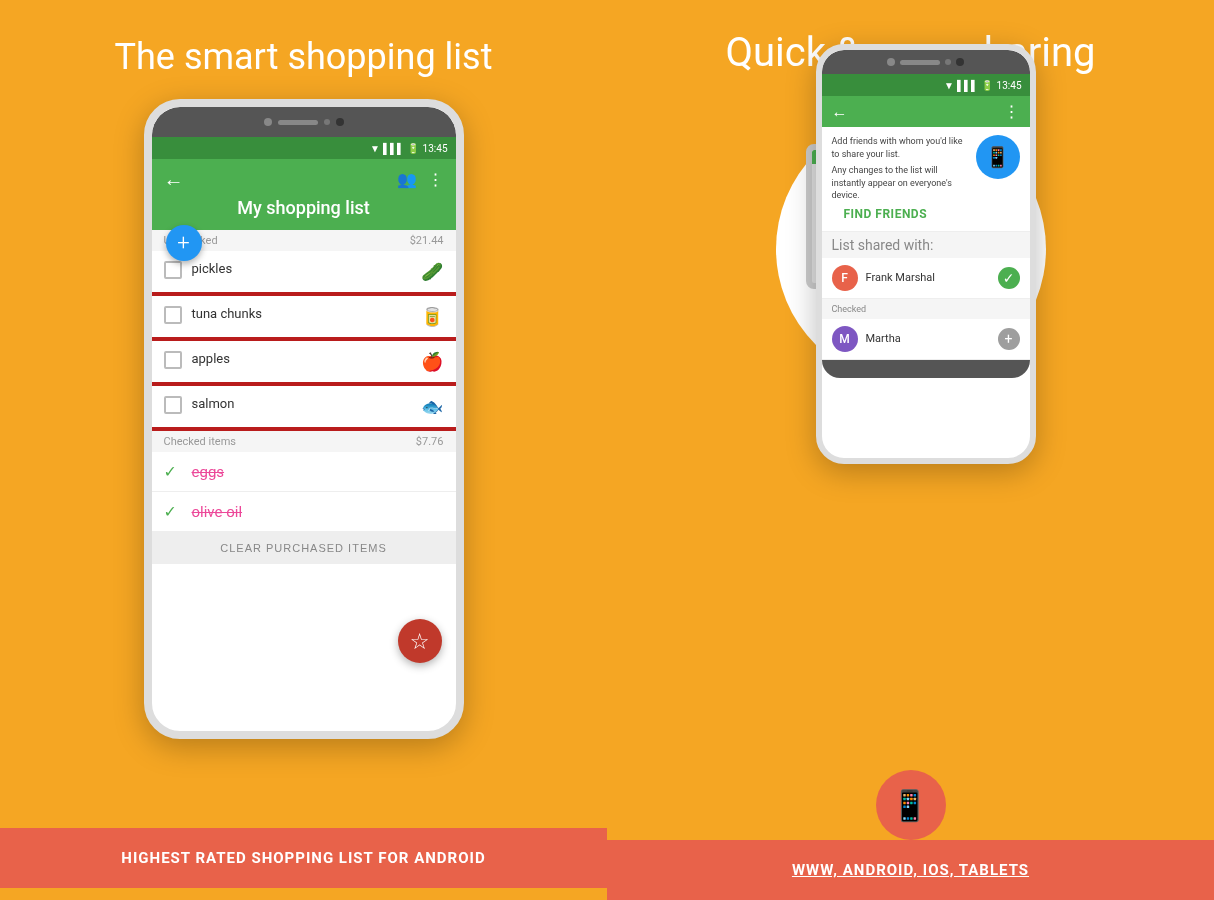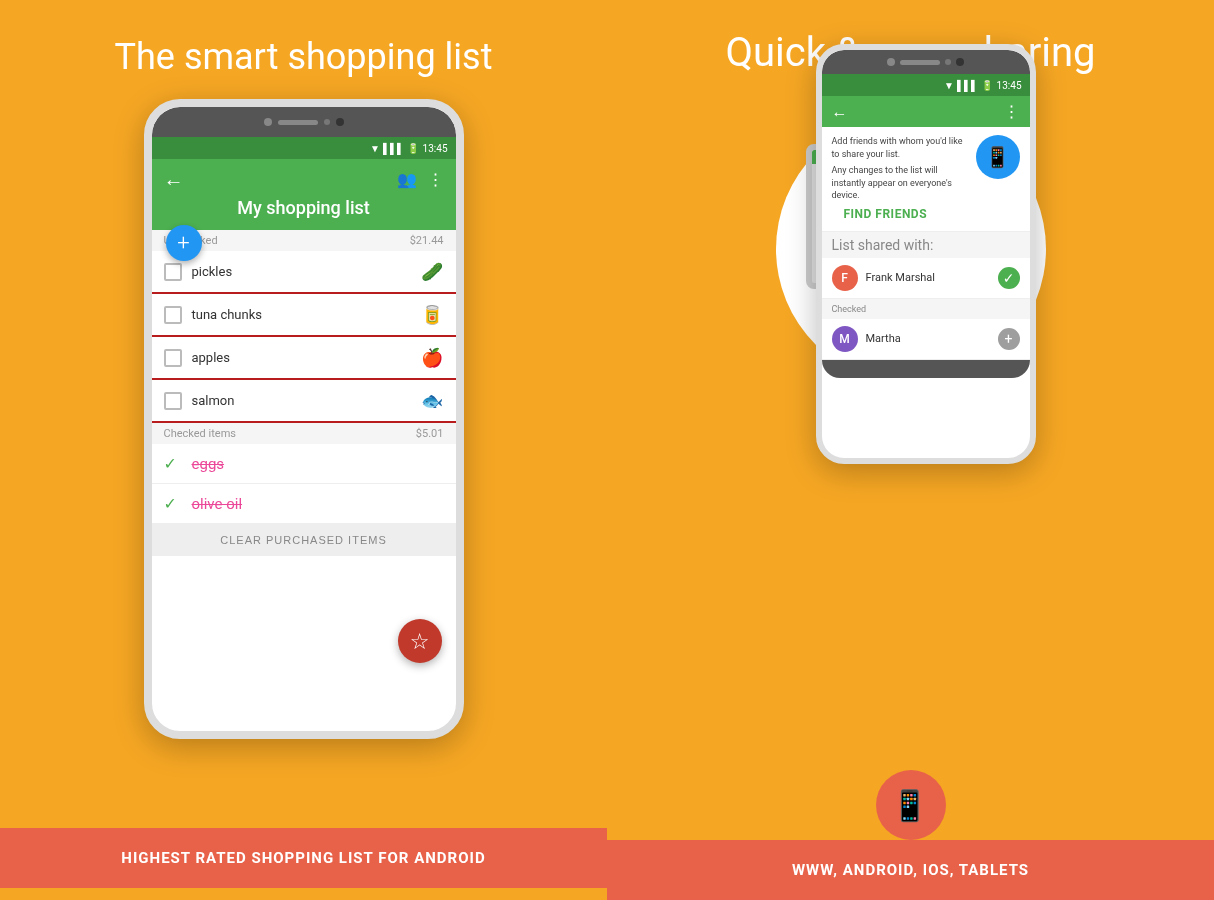--- a/index.html
+++ b/index.html
@@ -165,23 +165,23 @@
       display: flex;
       justify-content: space-between;
       align-items: center;
     }
     .list-section-header span {
       font-size: 11px;
       color: #999;
     }
     .list-item {
       display: flex;
-      align-items: center;
+      align-items: flex-start;
       padding: 10px 12px;
-      border-bottom: 2px solid #b91c1c;
+      border-bottom: 4px solid #b91c1c;
       background: white;
       gap: 10px;
     }
     .list-item-checkbox {
       width: 18px;
       height: 18px;
       border: 2px solid #bbb;
       border-radius: 2px;
       flex-shrink: 0;
     }
@@ -276,20 +276,21 @@
       height: 60px;
       display: flex;
       align-items: center;
       justify-content: center;
     }
     .right-footer span {
       color: white;
       font-size: 15px;
       font-weight: 700;
       letter-spacing: 1px;
+      text-decoration: underline;
     }
 
     
     .sharing-circle {
       width: 270px;
       height: 270px;
       background: white;
       border-radius: 50%;
       margin-top: 10px;
       position: relative;
@@ -544,21 +545,21 @@
     </div>
     <div class="list-item">
       <div class="list-item-checkbox"></div>
       <span class="list-item-name">salmon</span>
       <span class="list-item-icon">🐟</span>
     </div>
 
     
     <div class="list-section-header">
       <span>Checked items</span>
-      <span>$5.01</span>
+      <span>$7.76</span>
     </div>
 
     <div class="checked-item">
       <span class="check-mark">✓</span>
       <span class="checked-item-name">eggs</span>
     </div>
     <div class="checked-item">
       <span class="check-mark">✓</span>
       <span class="checked-item-name">olive oil</span>
     </div>

